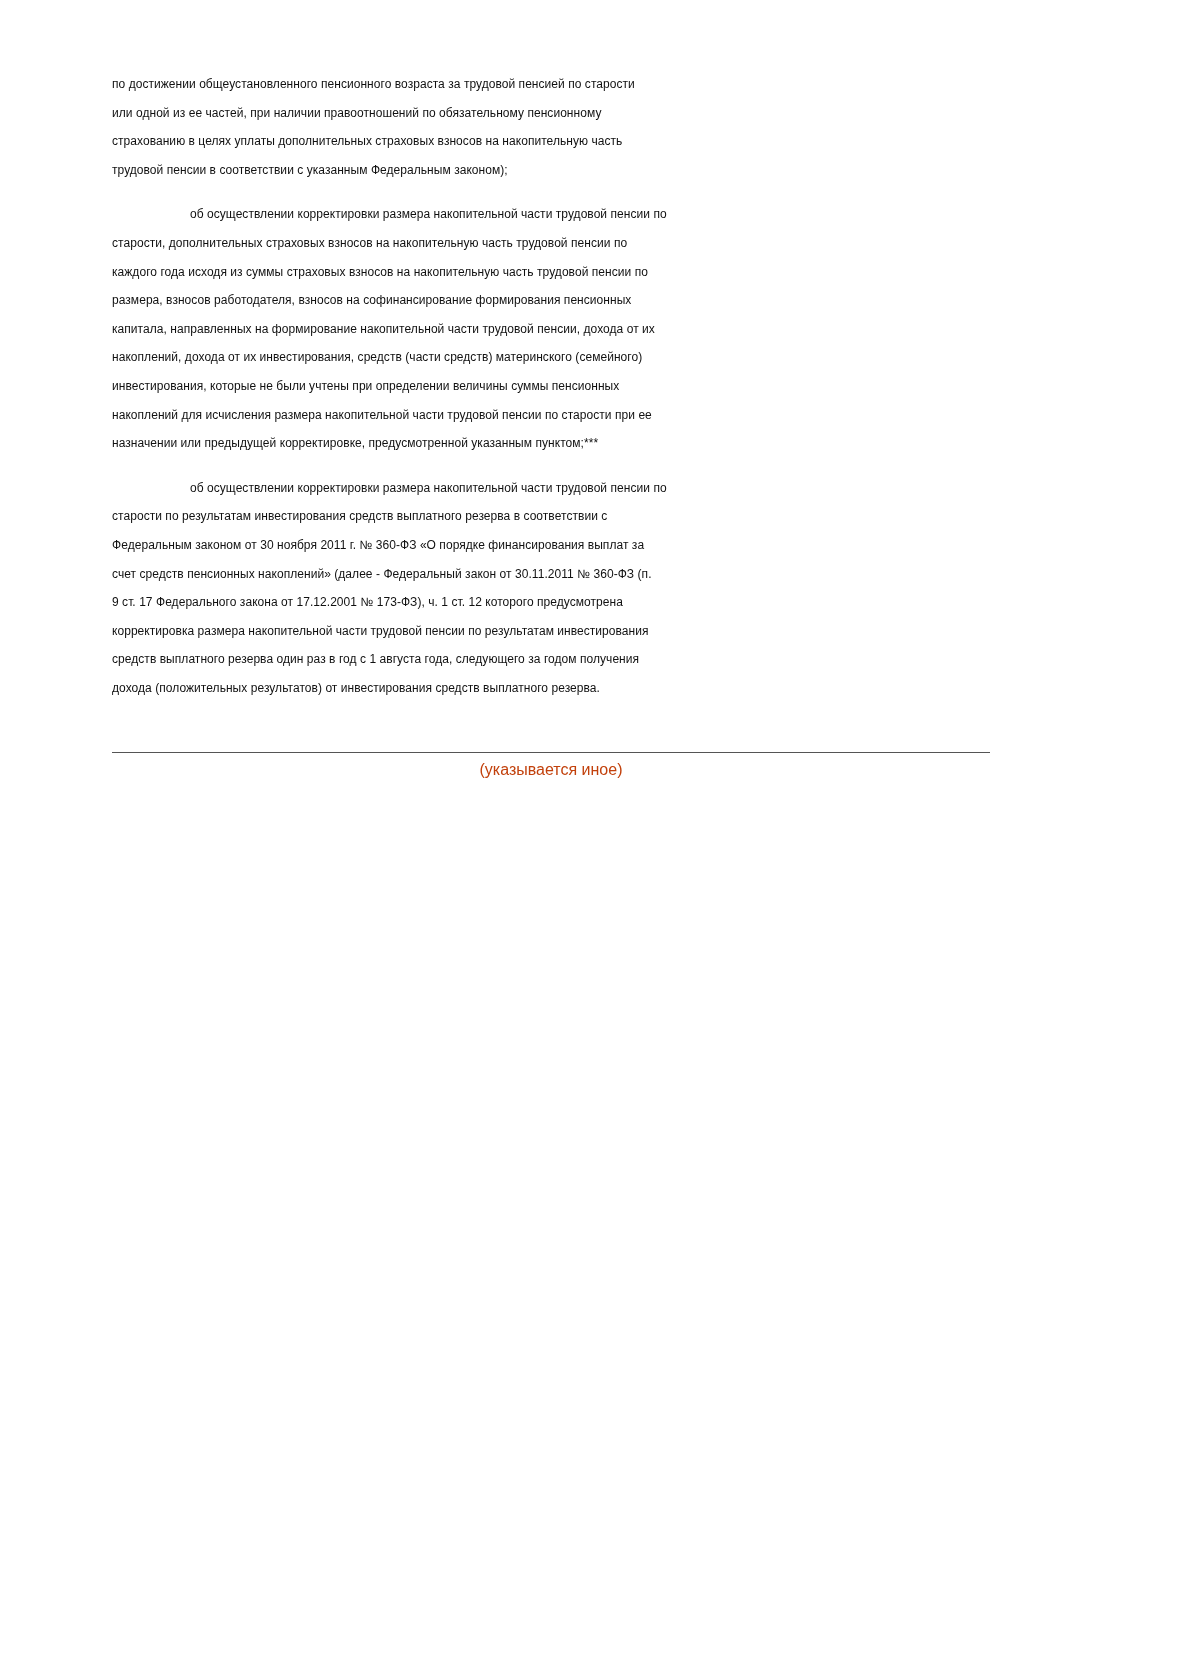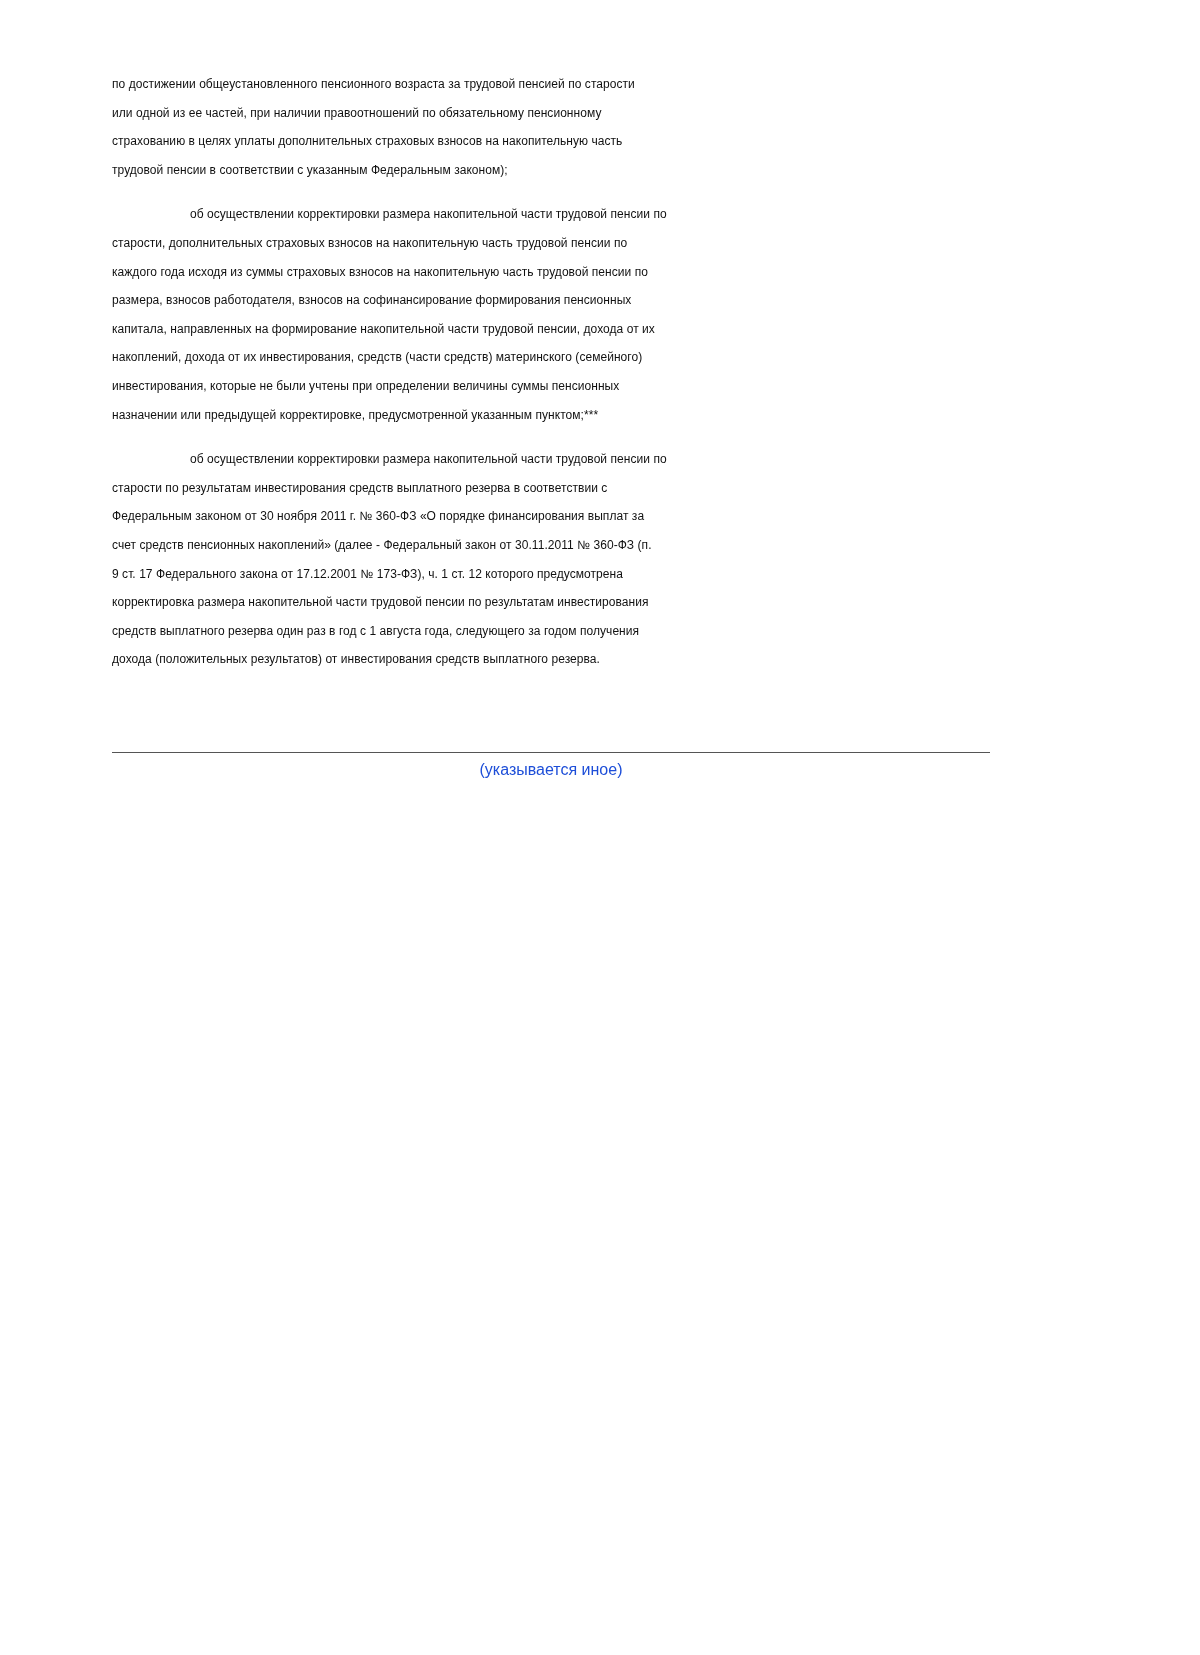--- a/index.html
+++ b/index.html
@@ -41,38 +41,39 @@
       border-top: 1.5px solid #555555;
     }
     .sig-caption {
       position: absolute;
       left: 112px;
       top: 760px;
       width: 878px;
       text-align: center;
       font-size: 16px;
       line-height: 20px;
-      color: #1d4ed8;
+      color: #c2410c;
     }
   </style>
 </head>
 <body>
 
 <div class="page">
   <div class="line">по достижении общеустановленного пенсионного возраста за трудовой пенсией по старости</div>
   <div class="line">или одной из ее частей, при наличии правоотношений по обязательному пенсионному</div>
   <div class="line">страхованию в целях уплаты дополнительных страховых взносов на накопительную часть</div>
   <div class="line">трудовой пенсии в соответствии с указанным Федеральным законом);</div>
   <div class="line indent">об осуществлении корректировки размера накопительной части трудовой пенсии по</div>
   <div class="line">старости, дополнительных страховых взносов на накопительную часть трудовой пенсии по</div>
   <div class="line">каждого года исходя из суммы страховых взносов на накопительную часть трудовой пенсии по</div>
   <div class="line">размера, взносов работодателя, взносов на софинансирование формирования пенсионных</div>
   <div class="line">капитала, направленных на формирование накопительной части трудовой пенсии, дохода от их</div>
   <div class="line">накоплений, дохода от их инвестирования, средств (части средств) материнского (семейного)</div>
   <div class="line">инвестирования, которые не были учтены при определении величины суммы пенсионных</div>
+  <div class="line">накоплений для исчисления размера накопительной части трудовой пенсии по старости при ее</div>
   <div class="line">назначении или предыдущей корректировке, предусмотренной указанным пунктом;***</div>
   <div class="line indent">об осуществлении корректировки размера накопительной части трудовой пенсии по</div>
   <div class="line">старости по результатам инвестирования средств выплатного резерва в соответствии с</div>
   <div class="line">Федеральным законом от 30 ноября 2011 г. № 360-ФЗ «О порядке финансирования выплат за</div>
   <div class="line">счет средств пенсионных накоплений» (далее - Федеральный закон от 30.11.2011 № 360-ФЗ (п.</div>
   <div class="line">9 ст. 17 Федерального закона от 17.12.2001 № 173-ФЗ), ч. 1 ст. 12 которого предусмотрена</div>
   <div class="line">корректировка размера накопительной части трудовой пенсии по результатам инвестирования</div>
   <div class="line">средств выплатного резерва один раз в год с 1 августа года, следующего за годом получения</div>
   <div class="line">дохода (положительных результатов) от инвестирования средств выплатного резерва.</div>
 </div>

